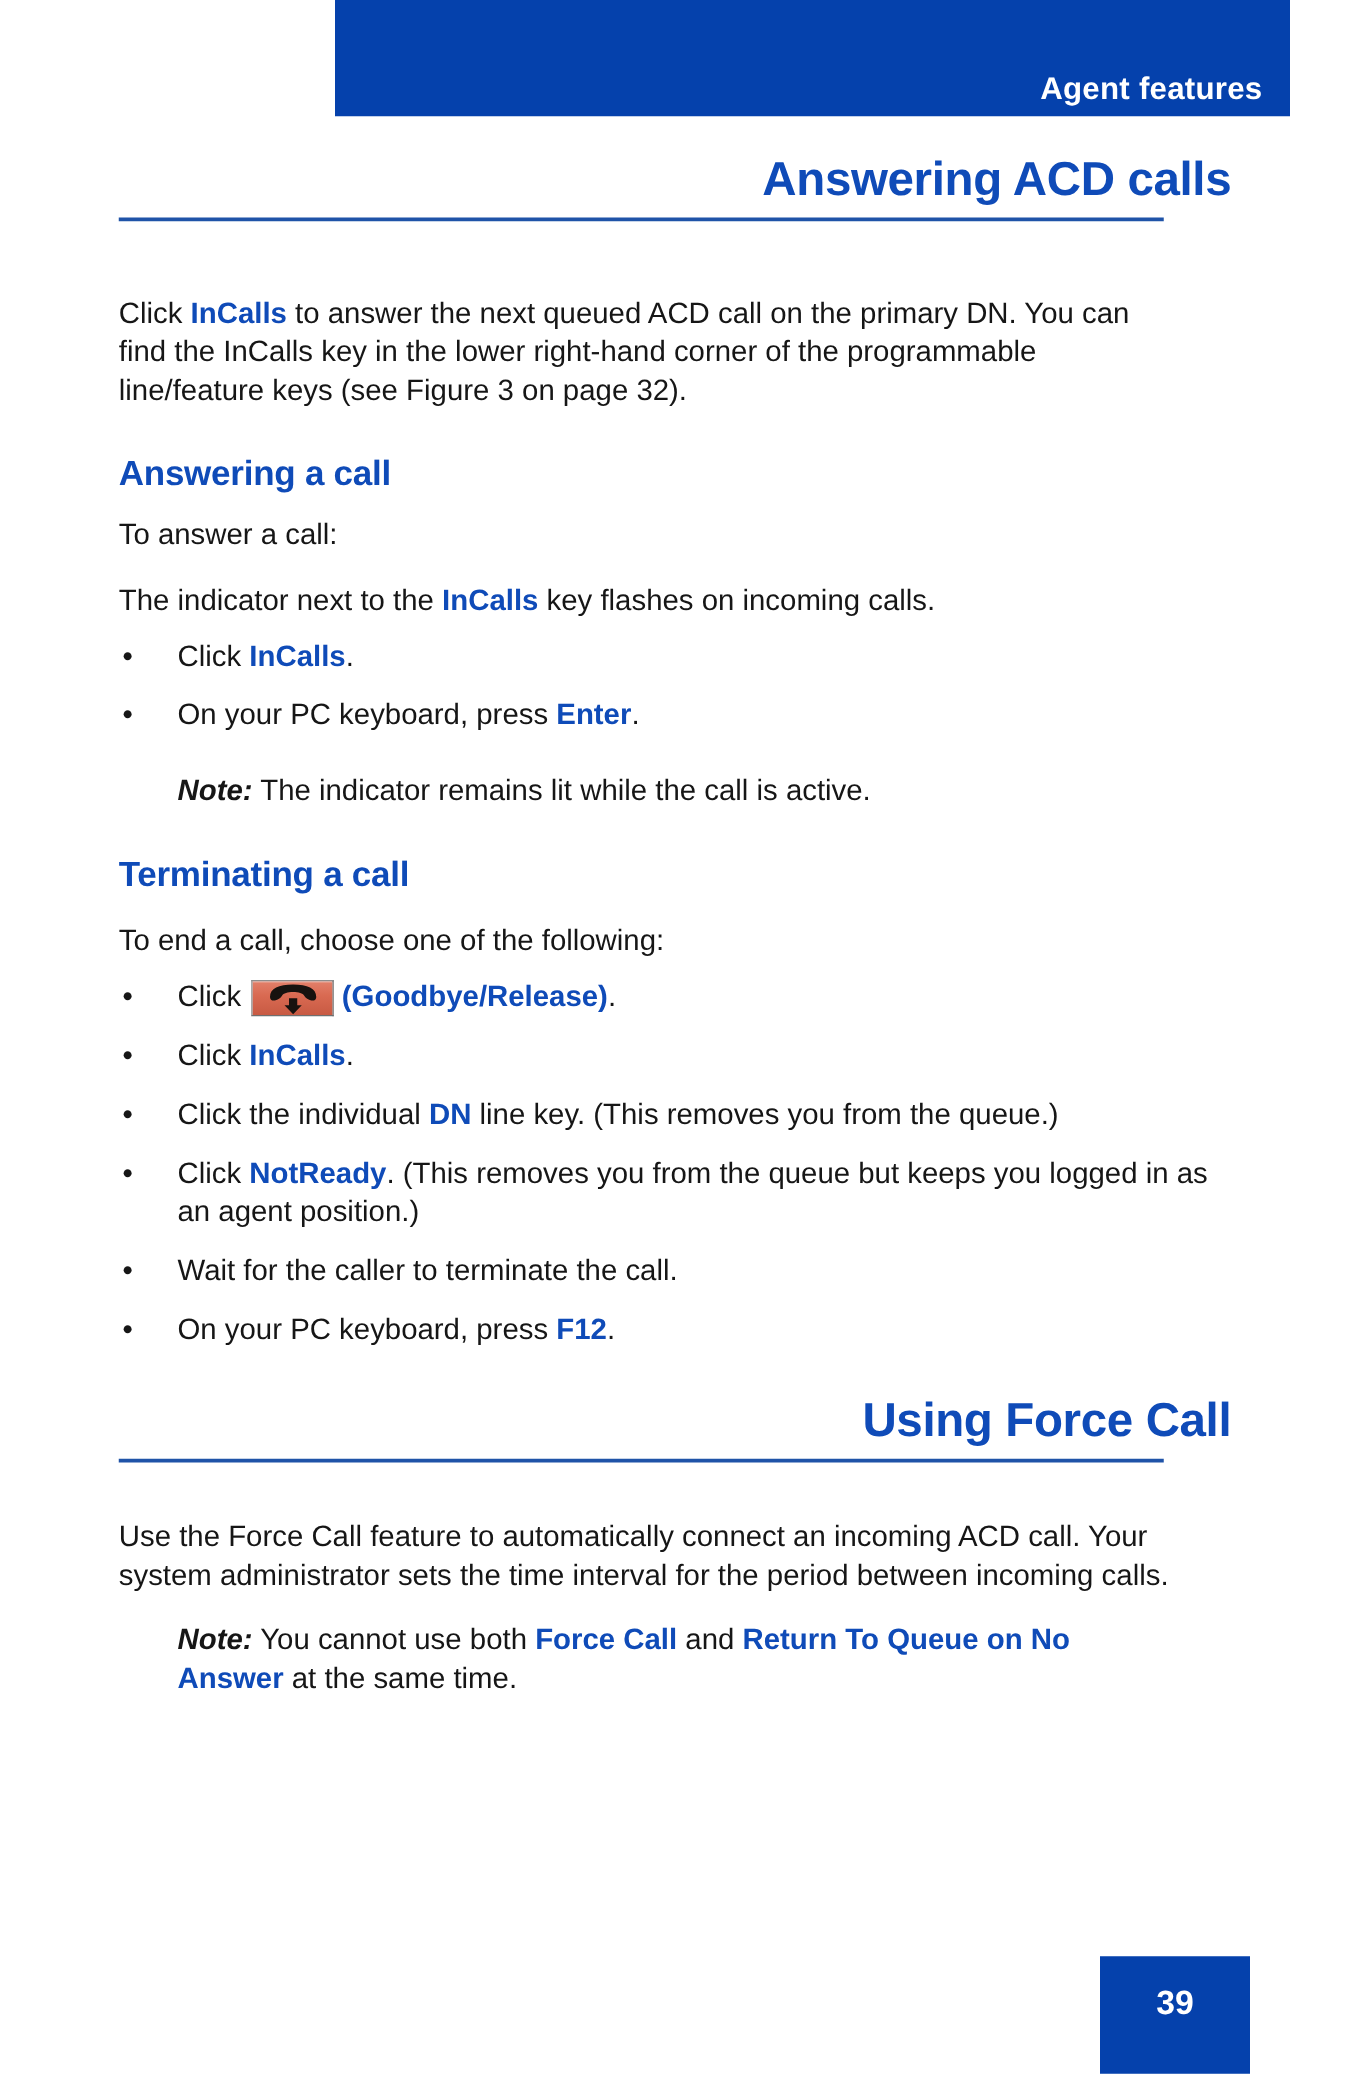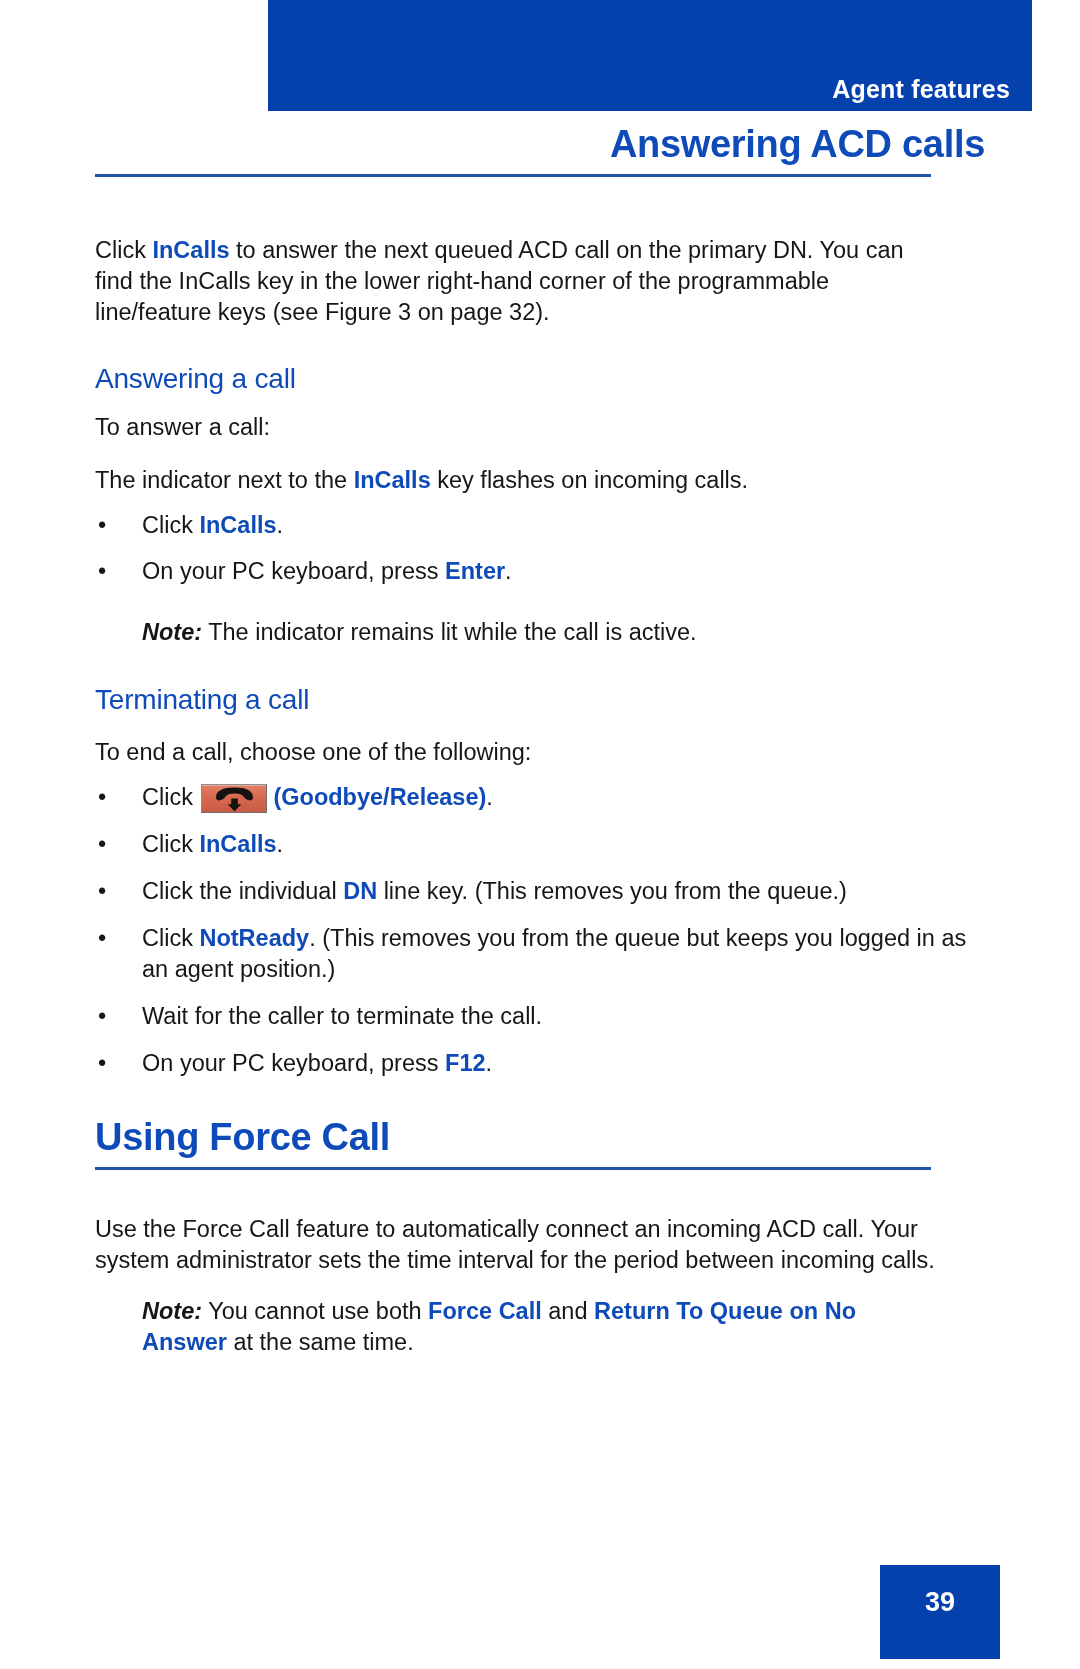--- a/index.html
+++ b/index.html
@@ -15,21 +15,21 @@
     color: #000000;
     overflow: hidden;
   }
 
   
   .header-band {
     position: absolute;
     left: 268px;
     top: 0;
     width: 764px;
-    height: 111px;
+    height: 93px;
     background: #0541ac;
   }
   .header-title {
     position: absolute;
     right: 22px;
     bottom: 7px;
     color: #ffffff;
     font-size: 25px;
     font-weight: bold;
     letter-spacing: 0.2px;
@@ -56,21 +56,21 @@
   }
   .h1-rule {
     border: 0;
     border-top: 3px solid #1f53a8;
     margin: 9px 0 0 0;
     width: 836px;
   }
   .h2 {
     color: #0f4bb8;
     font-size: 28px;
-    font-weight: normal;
+    font-weight: bold;
     letter-spacing: -0.2px;
     margin: 0;
     padding: 0;
     line-height: 1.1;
   }
 
   
   .para {
     font-size: 23.5px;
     line-height: 31px;
@@ -210,21 +210,21 @@
     <li style="margin-top:16px;">
       <span class="bullet-dot">•</span>
       <span>Wait for the caller to terminate the call.</span>
     </li>
     <li style="margin-top:16px;">
       <span class="bullet-dot">•</span>
       <span>On your PC keyboard, press </span><b class="kw">F12</b><span>.</span>
     </li>
   </ul>
 
-  <div style="margin-top:39px;">
+  <div style="margin-top:39px;text-align:right;">
     <div class="h1">Using Force Call</div>
     <hr class="h1-rule">
   </div>
 
   <p class="para" style="margin-top:44px; width:845px;">Use the Force Call feature to automatically connect an incoming ACD call. Your system administrator sets the time interval for the period between incoming calls.</p>
 
   <p class="note" style="margin-top:20px; width:825px;"><span class="note-label">Note:</span><span> You cannot use both </span><b class="kw">Force Call</b><span> and </span><b class="kw">Return To Queue on No Answer</b><span> at the same time.</span></p>
 
 </div>
 

